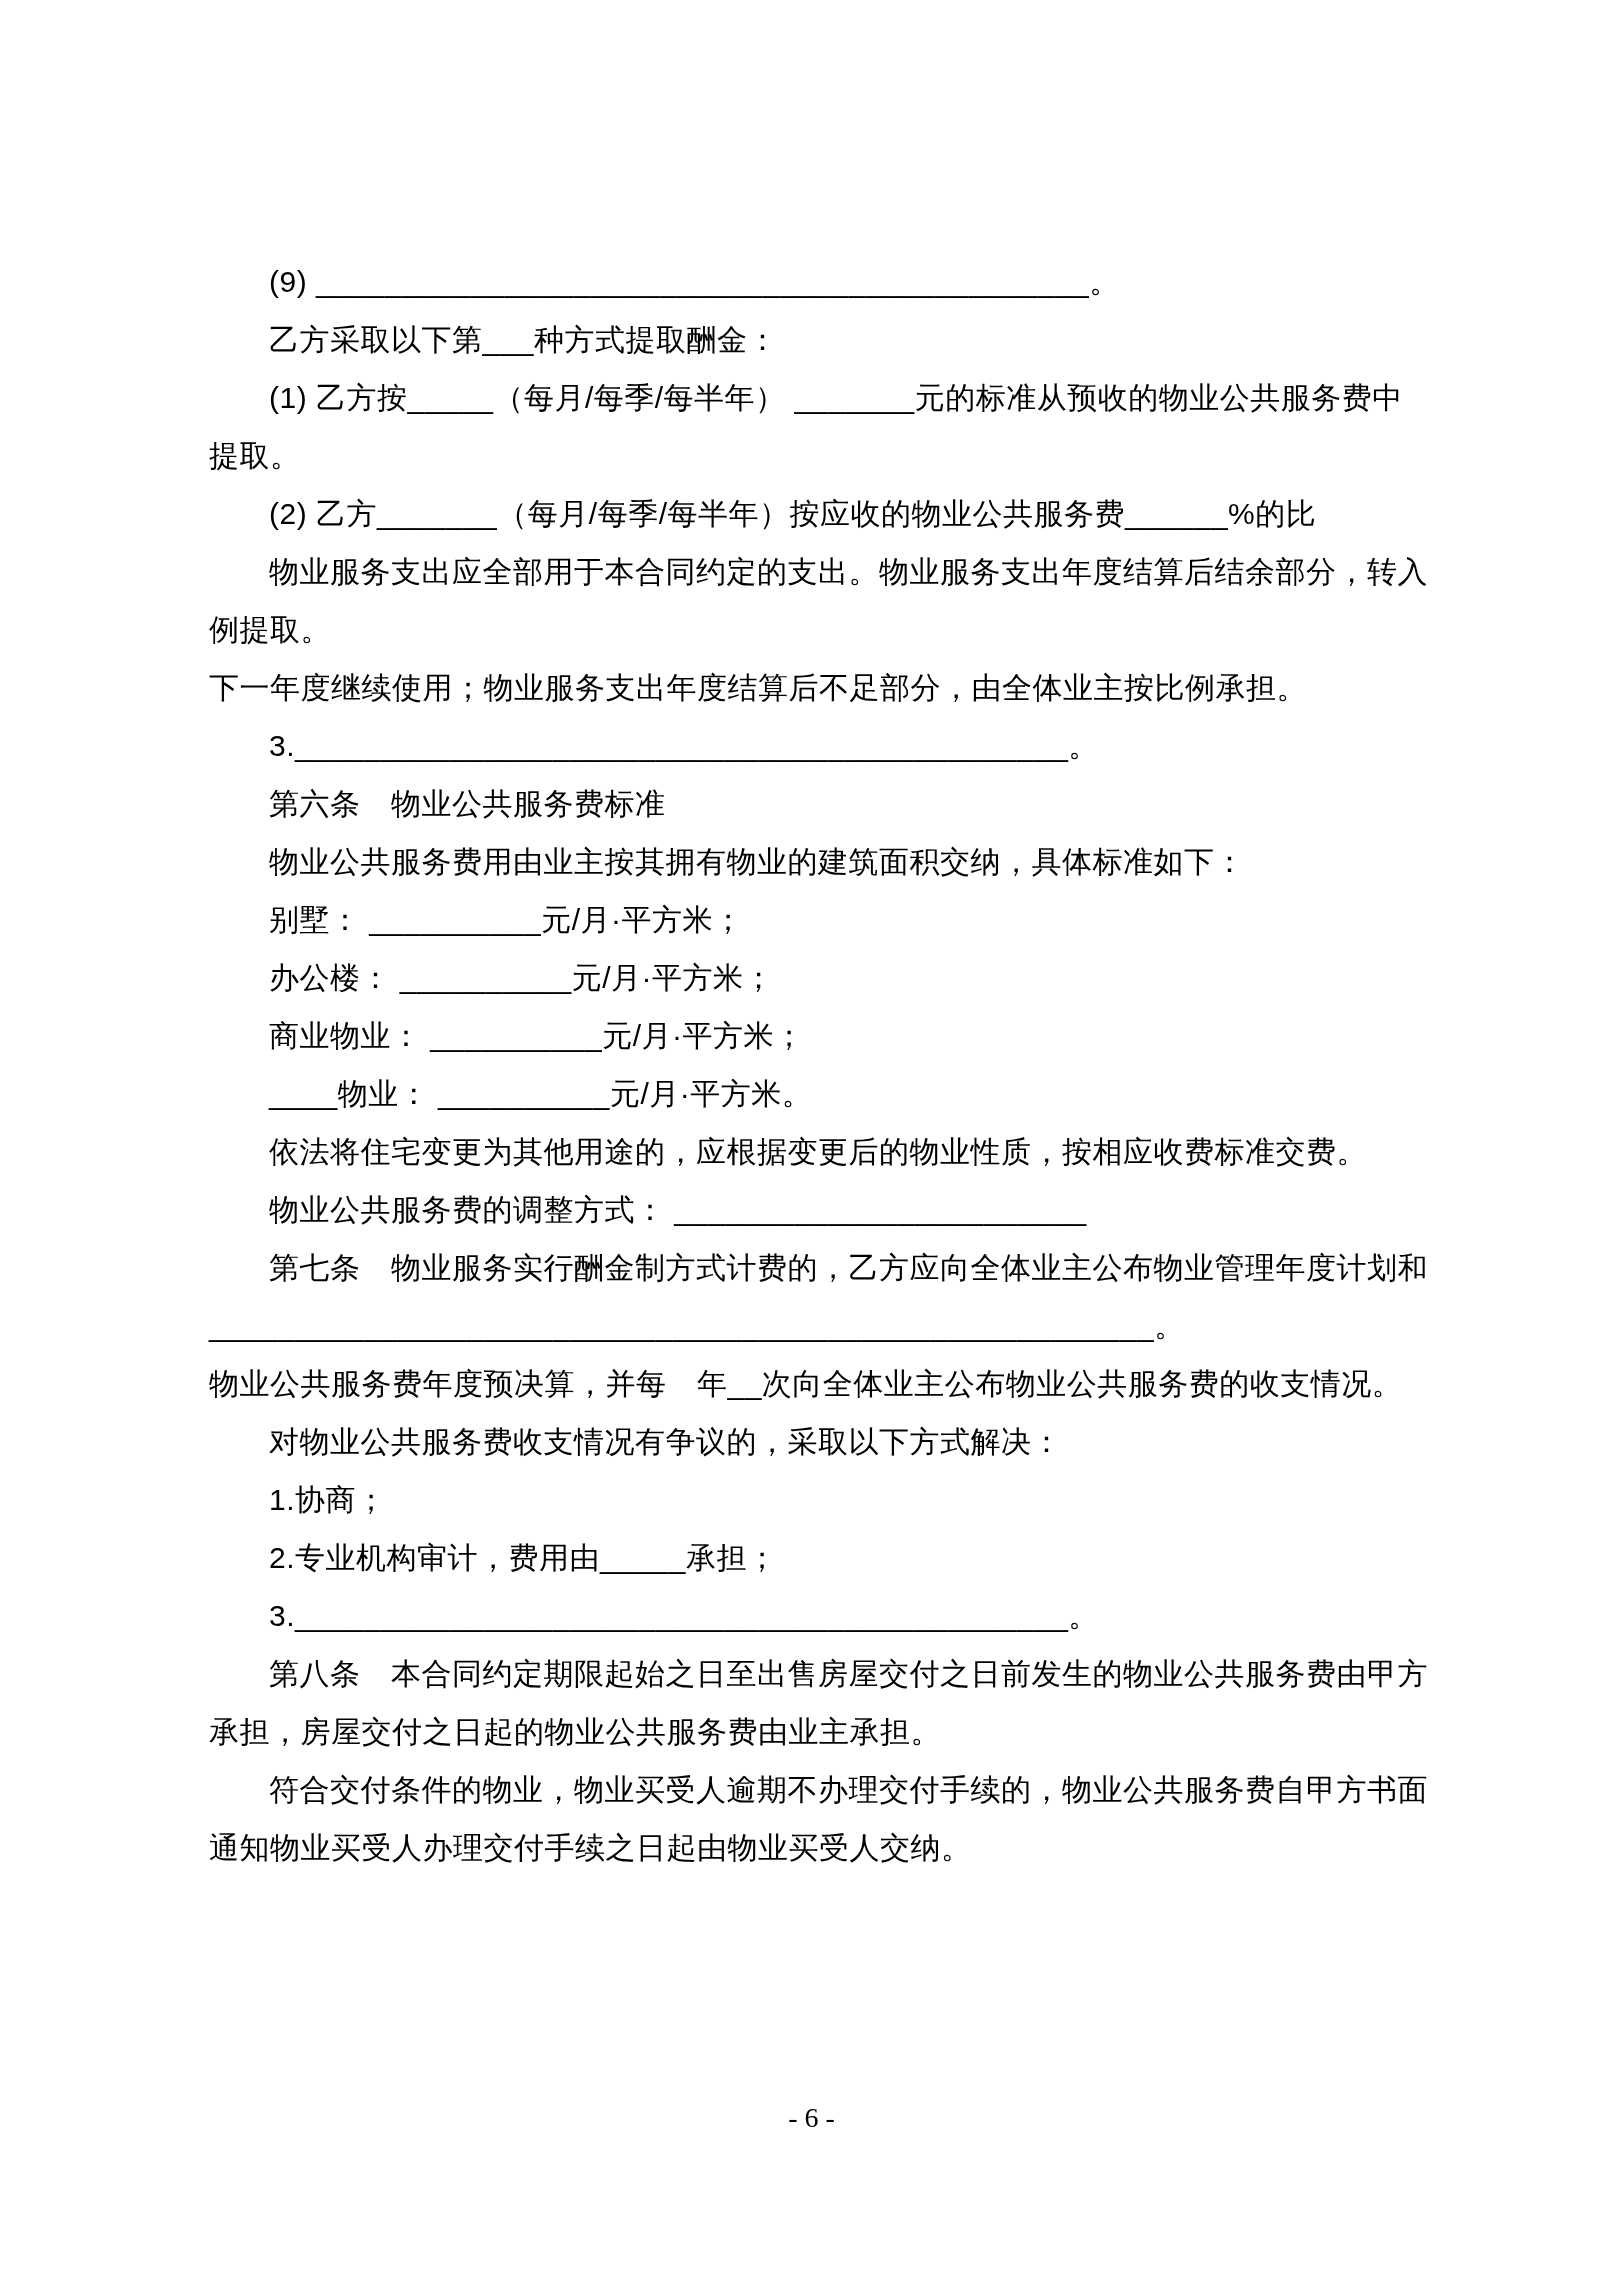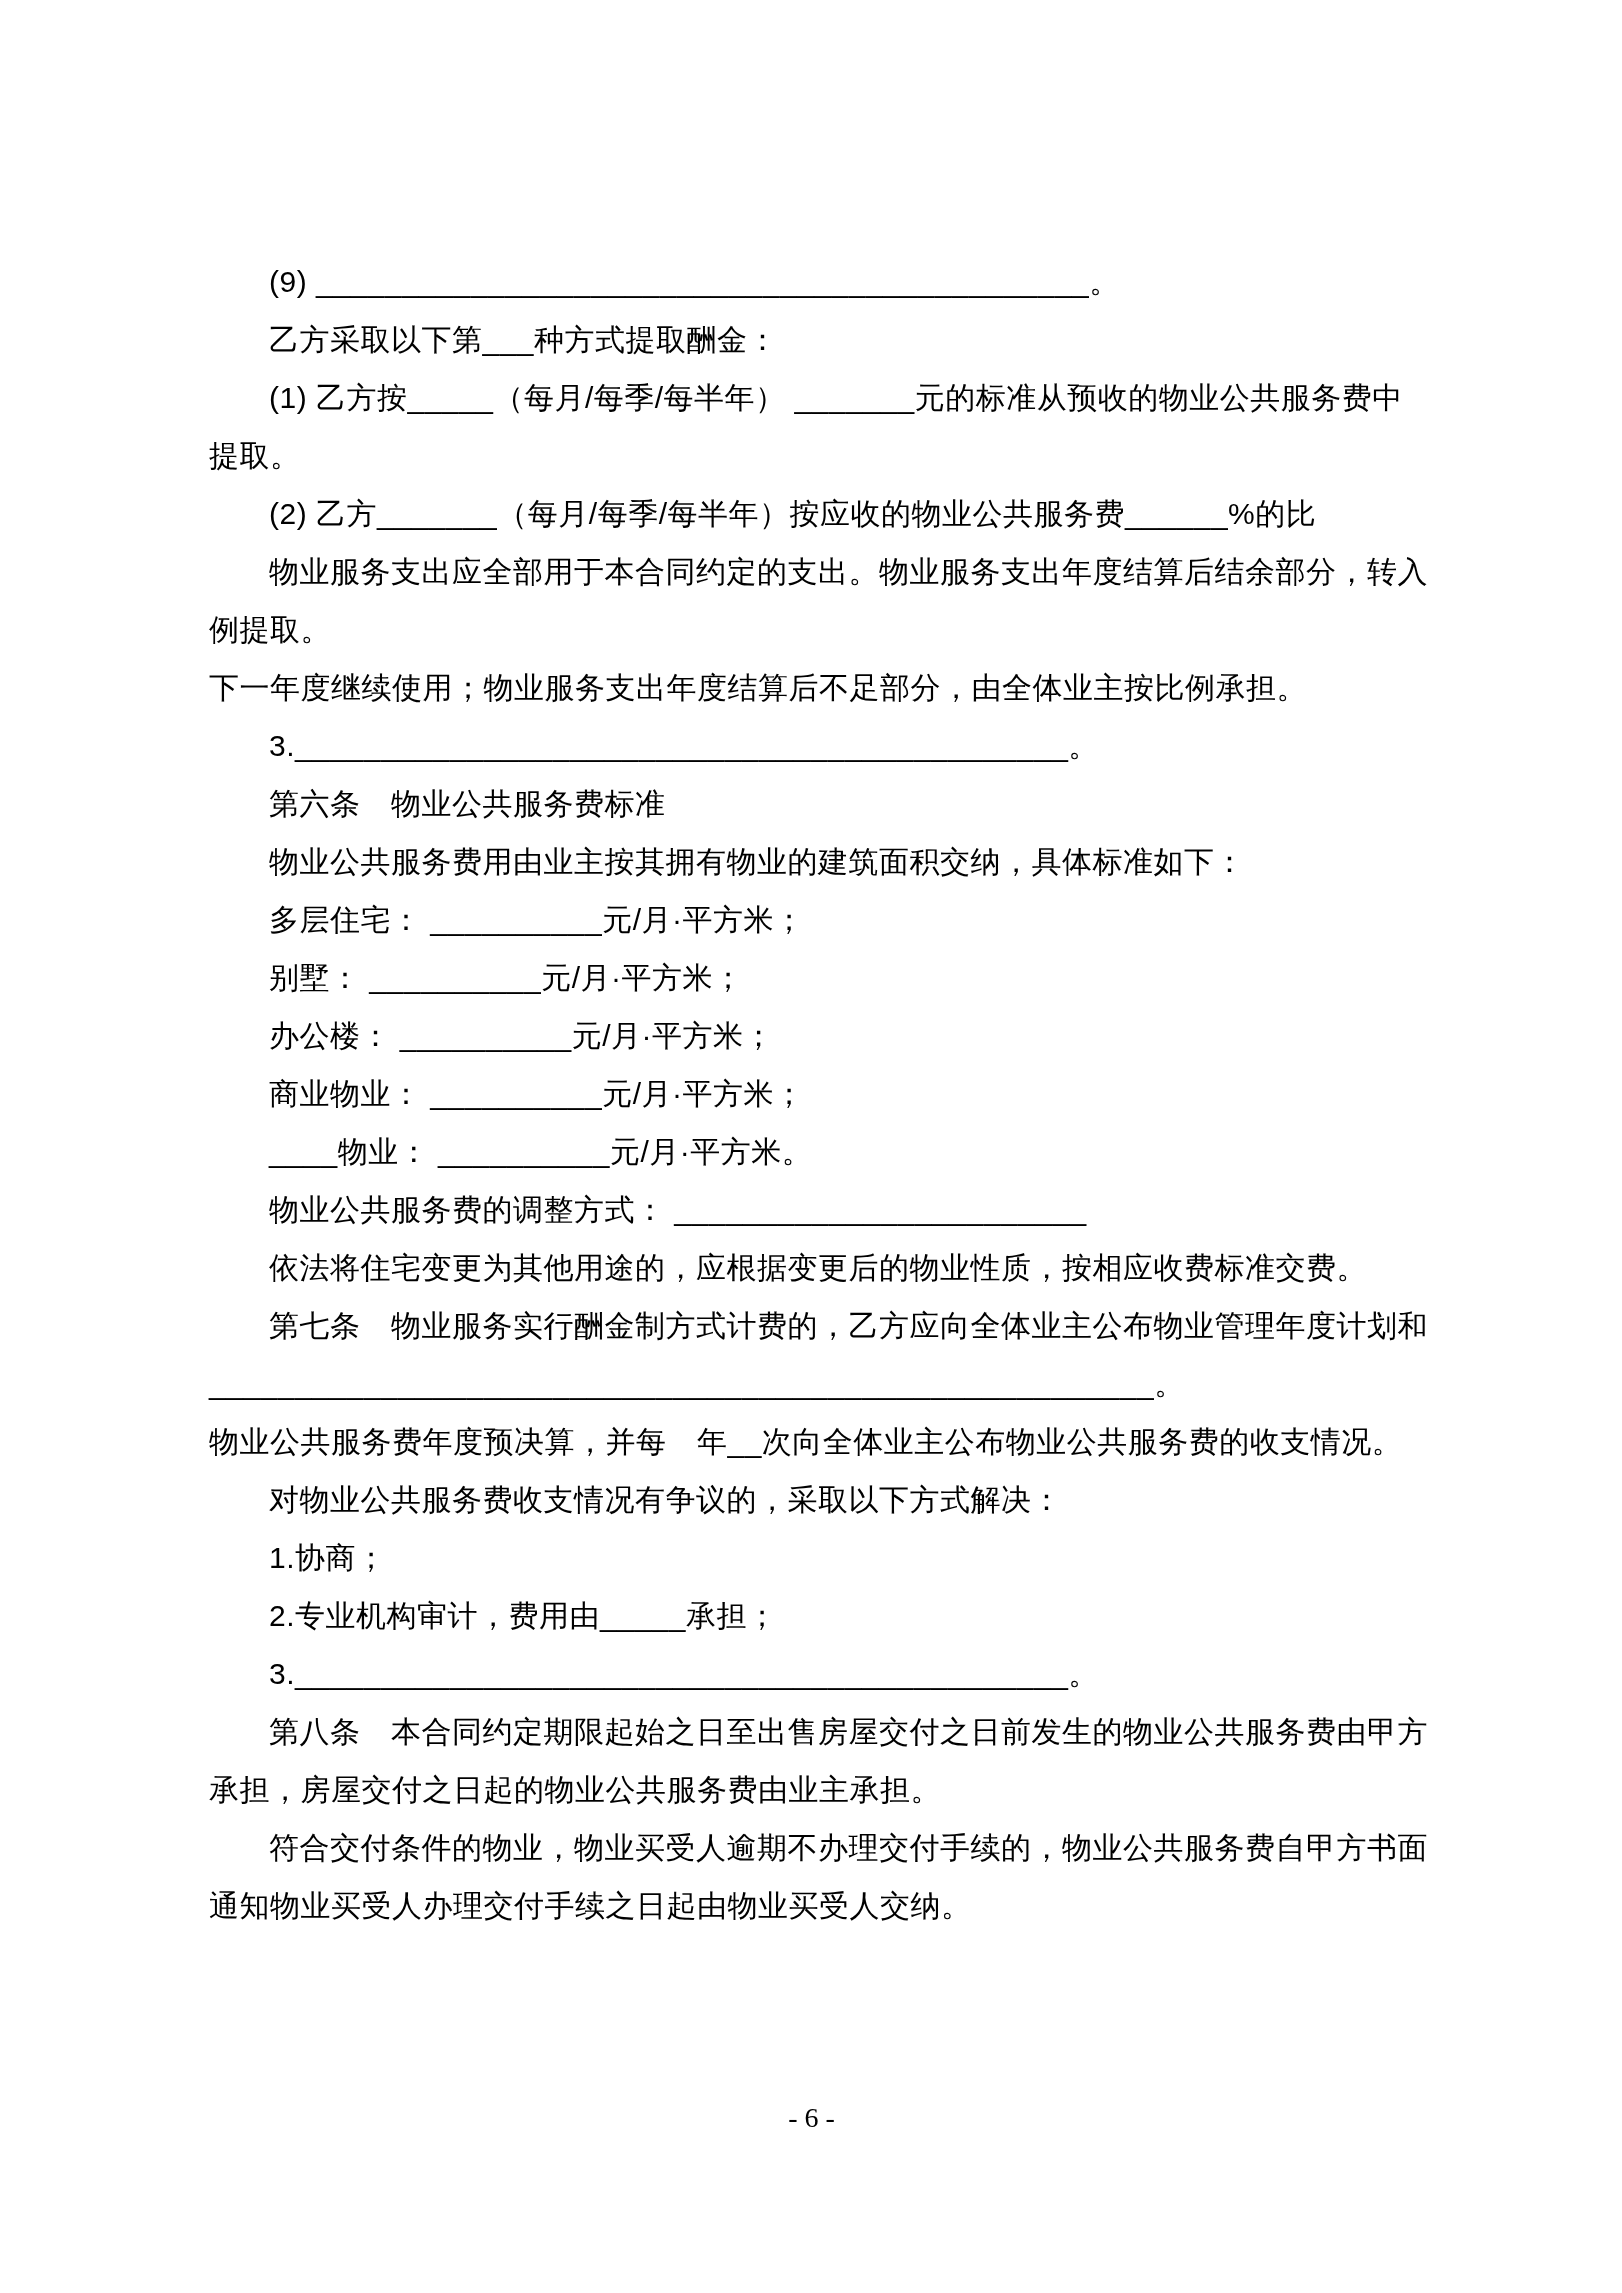--- a/index.html
+++ b/index.html
@@ -45,27 +45,26 @@
       <div class="line indent"><span>乙方采取以下第___种方式提取酬金：</span></div>
       <div class="line indent"><span>(1) 乙方按_____（每月/每季/每半年） _______元的标准从预收的物业公共服务费中</span></div>
       <div class="line"><span>提取。</span></div>
       <div class="line indent"><span>(2) 乙方_______（每月/每季/每半年）按应收的物业公共服务费______%的比</span></div>
       <div class="line indent"><span>物业服务支出应全部用于本合同约定的支出。物业服务支出年度结算后结余部分，转入</span></div>
       <div class="line"><span>例提取。</span></div>
       <div class="line"><span>下一年度继续使用；物业服务支出年度结算后不足部分，由全体业主按比例承担。</span></div>
       <div class="line indent"><span>3._____________________________________________。</span></div>
       <div class="line indent"><span class="bold">第六条</span><span>　物业公共服务费标准</span></div>
       <div class="line indent"><span>物业公共服务费用由业主按其拥有物业的建筑面积交纳，具体标准如下：</span></div>
-      <div class="line indent"><span>多层住宅： __________元/月·平方米；</span></div>
       <div class="line indent"><span>别墅： __________元/月·平方米；</span></div>
       <div class="line indent"><span>办公楼： __________元/月·平方米；</span></div>
       <div class="line indent"><span>商业物业： __________元/月·平方米；</span></div>
       <div class="line indent"><span>____物业： __________元/月·平方米。</span></div>
+      <div class="line indent"><span>依法将住宅变更为其他用途的，应根据变更后的物业性质，按相应收费标准交费。</span></div>
       <div class="line indent"><span>物业公共服务费的调整方式： ________________________</span></div>
-      <div class="line indent"><span>依法将住宅变更为其他用途的，应根据变更后的物业性质，按相应收费标准交费。</span></div>
       <div class="line indent"><span class="bold">第七条</span><span>　物业服务实行酬金制方式计费的，乙方应向全体业主公布物业管理年度计划和</span></div>
       <div class="line"><span>_______________________________________________________。</span></div>
       <div class="line"><span>物业公共服务费年度预决算，并每　年__次向全体业主公布物业公共服务费的收支情况。</span></div>
       <div class="line indent"><span>对物业公共服务费收支情况有争议的，采取以下方式解决：</span></div>
       <div class="line indent"><span>1.协商；</span></div>
       <div class="line indent"><span>2.专业机构审计，费用由_____承担；</span></div>
       <div class="line indent"><span>3._____________________________________________。</span></div>
       <div class="line indent"><span class="bold">第八条</span><span>　本合同约定期限起始之日至出售房屋交付之日前发生的物业公共服务费由甲方</span></div>
       <div class="line"><span>承担，房屋交付之日起的物业公共服务费由业主承担。</span></div>
       <div class="line indent"><span>符合交付条件的物业，物业买受人逾期不办理交付手续的，物业公共服务费自甲方书面</span></div>

